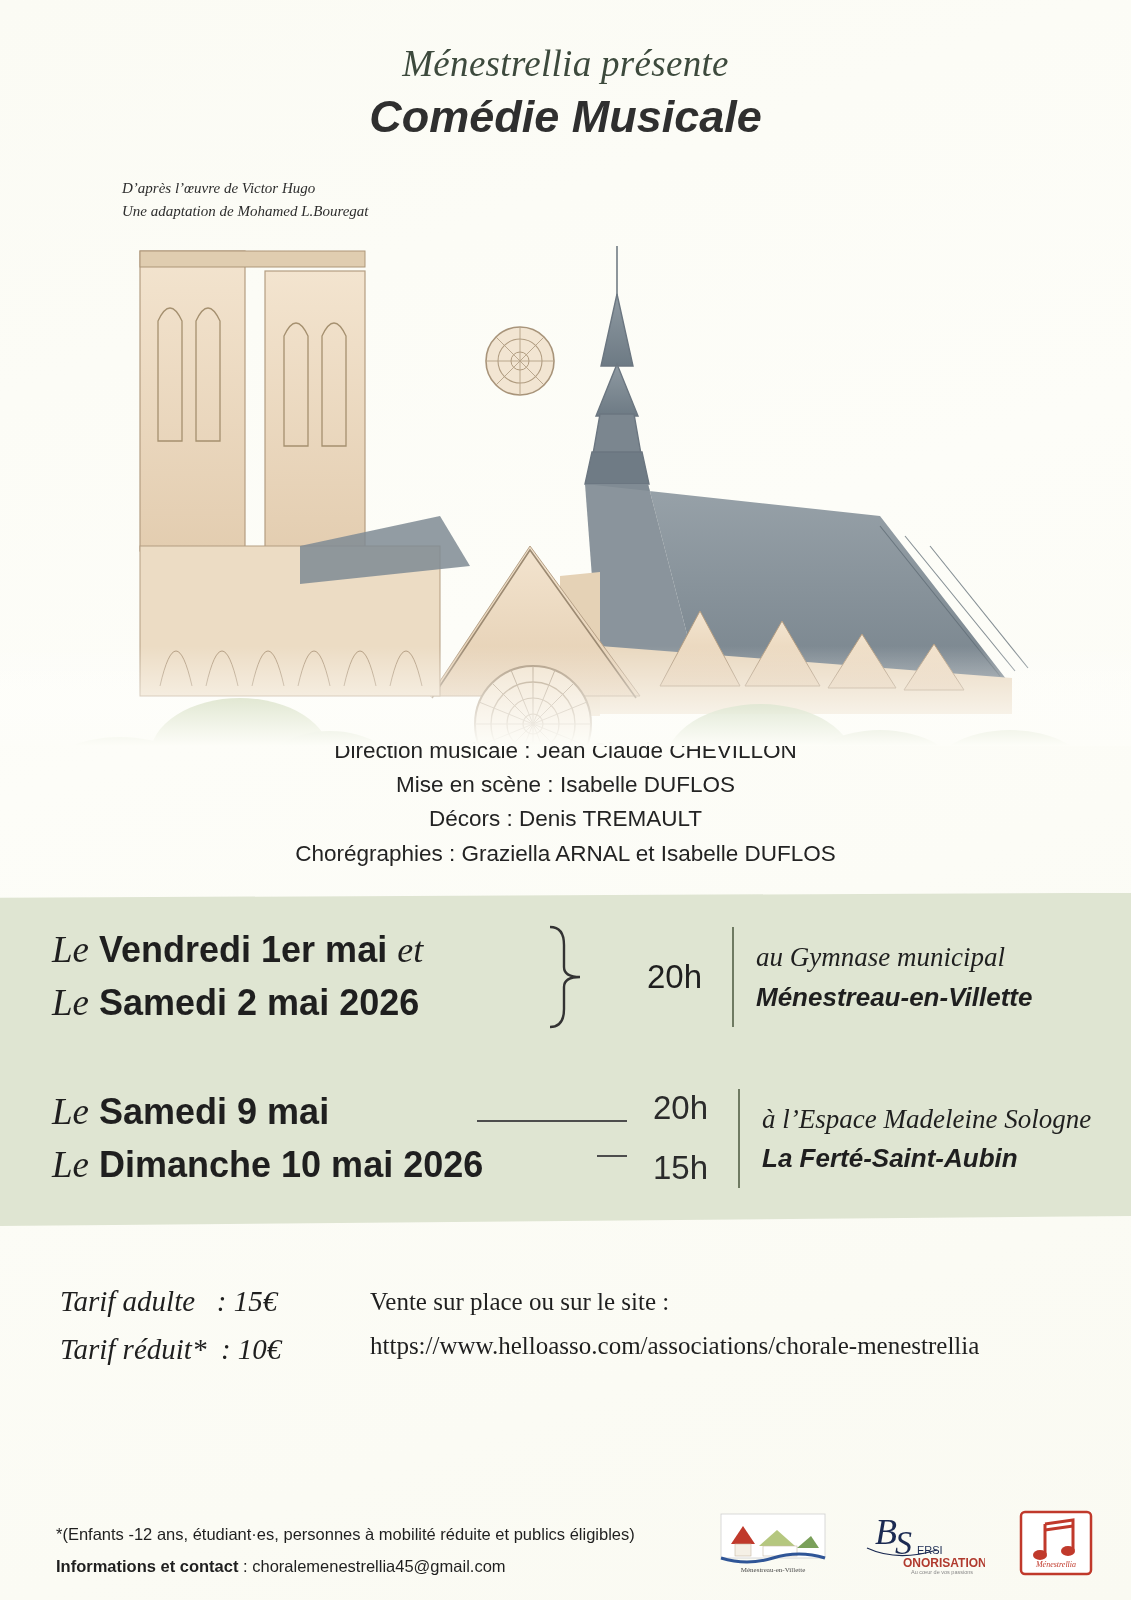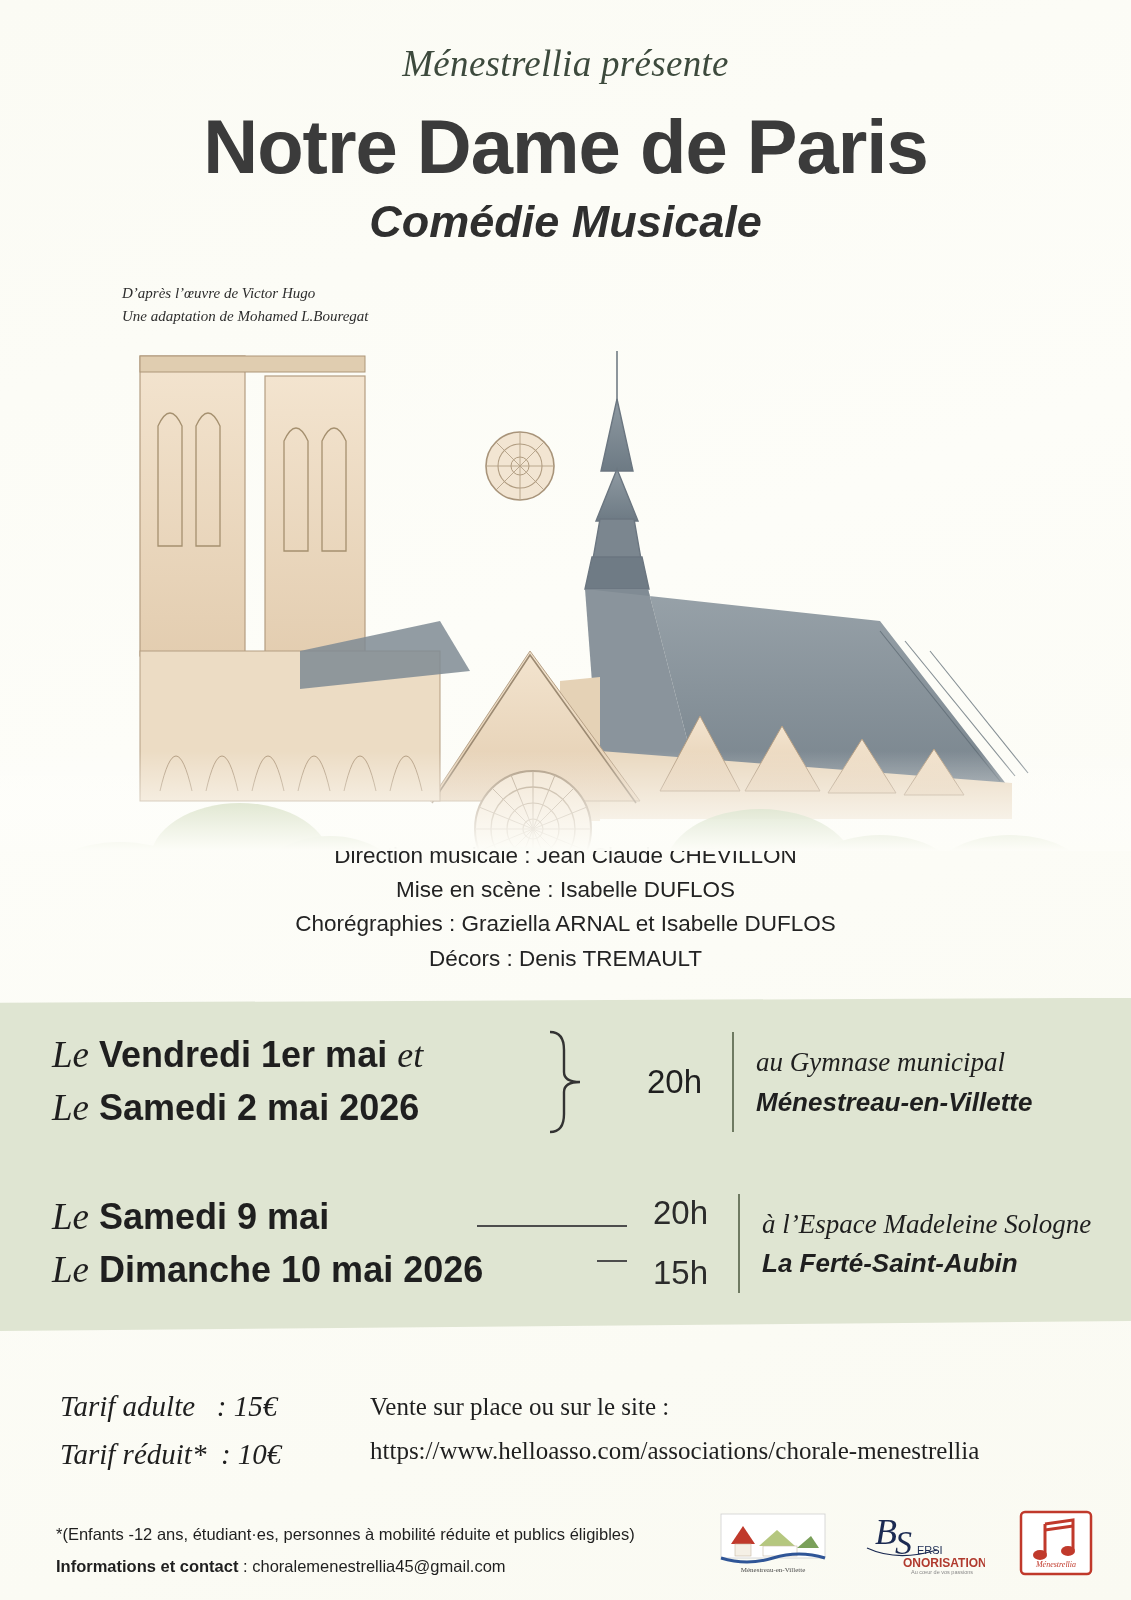--- a/index.html
+++ b/index.html
@@ -223,21 +223,20 @@
     padding-bottom: 2px;
   }
   .logo { position: relative; }
 </style>
 </head>
 <body>
 
 <div class="poster">
 
   <div class="presente">Ménestrellia présente</div>
-  <div class="title">Notre Dame de Paris</div>
   <div class="subtitle">Comédie Musicale</div>
 
   <div class="credits">
     <div class="col-left">
       <div>D’après l’œuvre de Victor Hugo</div>
       <div>Une adaptation de Mohamed L.Bouregat</div>
     </div>
   </div>
 
   <div class="illus">
@@ -351,22 +350,22 @@
         <ellipse cx="1010" cy="560" rx="80" ry="46" fill="#b0c493"></ellipse>
       </g>
 
       <rect x="0" y="430" width="1131" height="100" fill="url(#fade)"></rect>
     </svg>
   </div>
 
   <div class="staff">
     <div>Direction musicale : Jean Claude CHEVILLON</div>
     <div>Mise en scène : Isabelle DUFLOS</div>
+    <div>Décors : Denis TREMAULT</div>
     <div>Chorégraphies : Graziella ARNAL et Isabelle DUFLOS</div>
-    <div>Décors : Denis TREMAULT</div>
   </div>
 
   <div class="band">
 
     <div class="date-row">
       <div class="dates-col">
         <div>
           <span class="le">Le</span>
           <b>Vendredi 1er mai</b>
           <span class="et">et</span>

